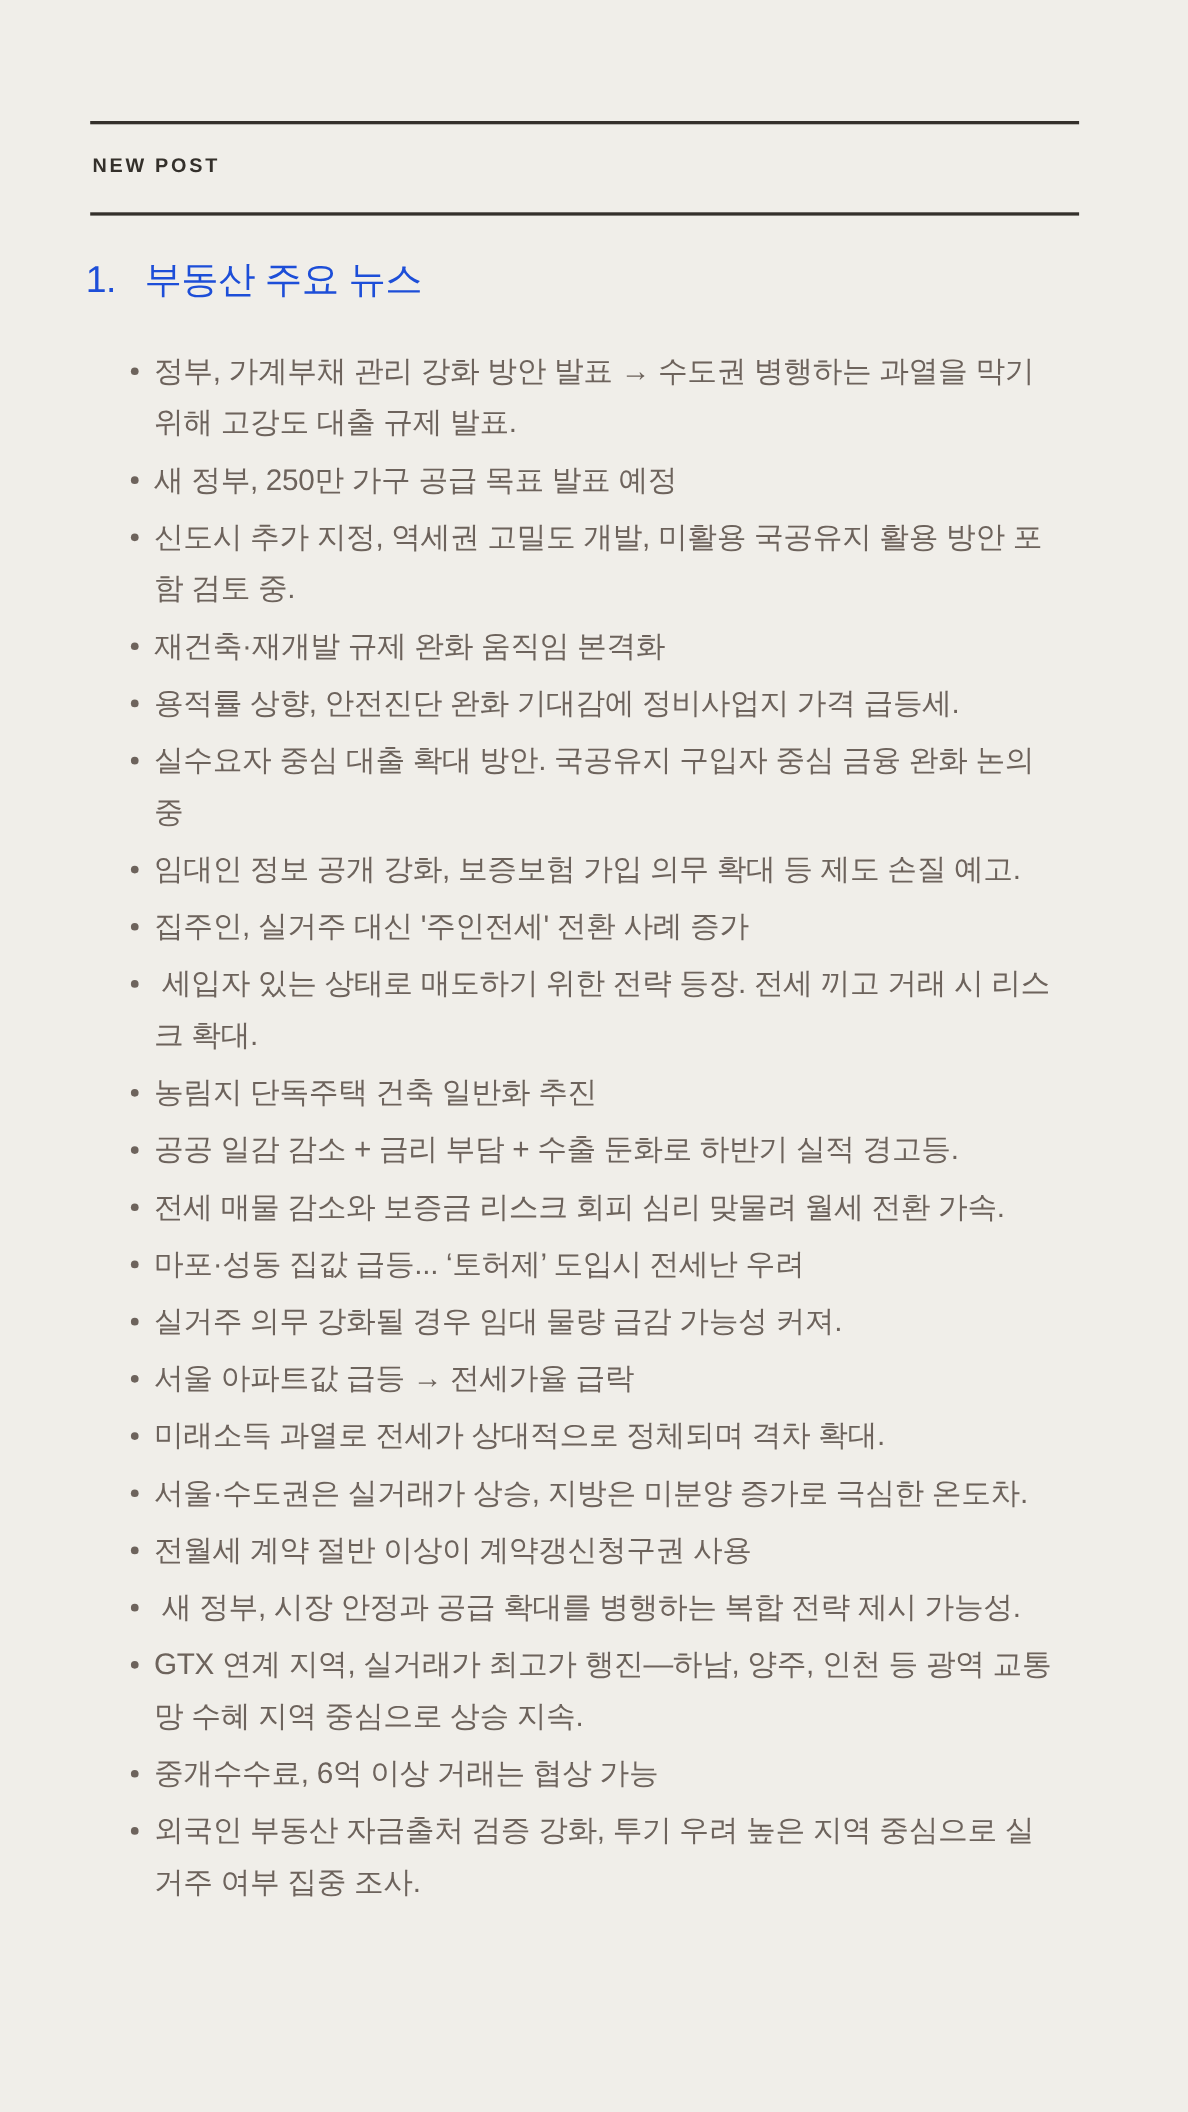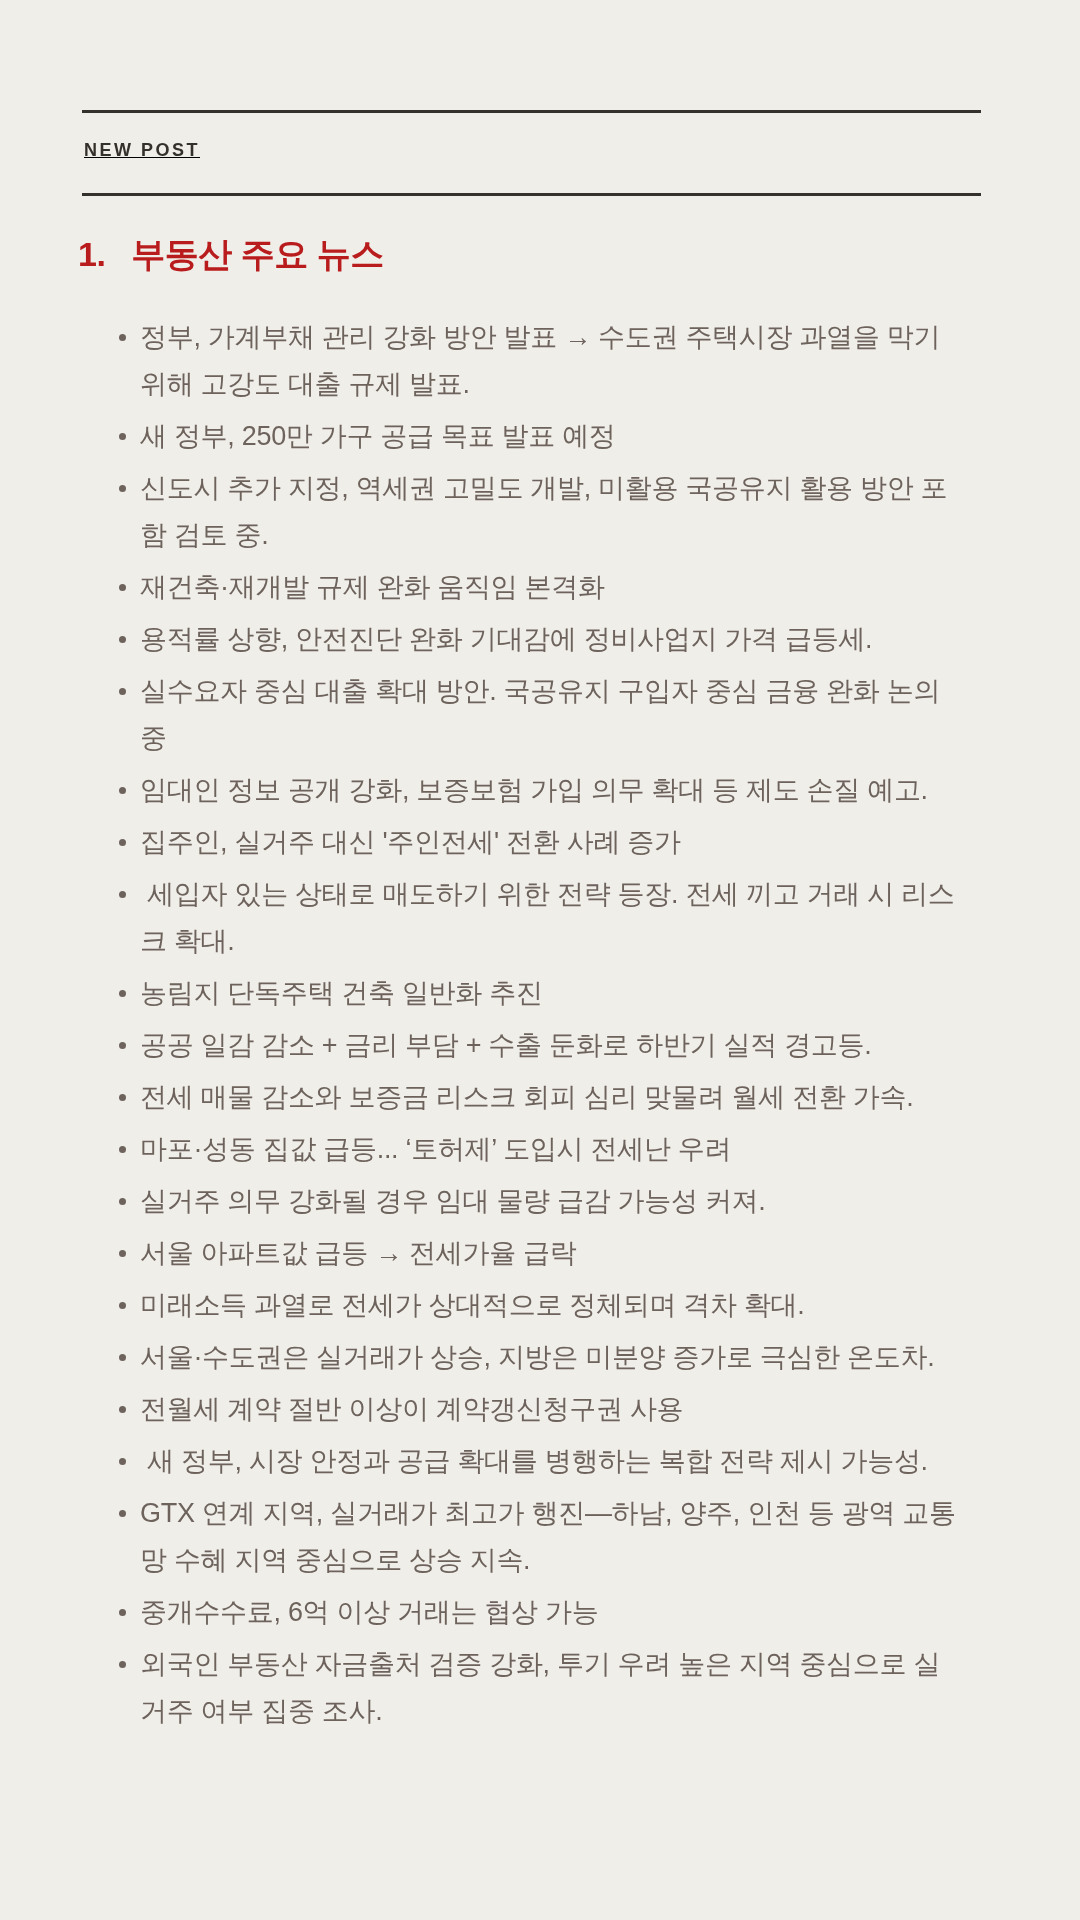--- a/index.html
+++ b/index.html
@@ -14,35 +14,34 @@
   .page {
     padding: 110px 0 0 82px;
     width: 1080px;
     height: 1920px;
   }
   .header-block {
     width: 899px;
     border-top: 3px solid #34302b;
     border-bottom: 3px solid #34302b;
     padding: 26px 0 32px 2px;
-    text-decoration: underline;
   }
   .new-post {
     font-size: 18px;
     line-height: 22px;
     font-weight: 700;
     letter-spacing: 2.5px;
     color: #34302b;
   }
   h1.section-title {
     margin: 38px 0 0 -4px;
     font-size: 34px;
     line-height: 40px;
-    font-weight: 700;
-    color: #b91c1c;
+    font-weight: 400;
+    color: #1d4ed8;
     letter-spacing: -0.5px;
   }
   h1.section-title .num { display: inline-block; }
   h1.section-title .ttl { display: inline-block; margin-left: 17px; }
   ul.news-list {
     margin: 40px 0 0 0;
     padding: 0 0 0 58px;
     width: 882px;
     list-style: none;
   }
@@ -76,21 +75,21 @@
   <div class="header-block">
     <div class="new-post">NEW POST</div>
   </div>
 
   <h1 class="section-title">
     <span class="num">1.</span>
     <span class="ttl">부동산 주요 뉴스</span>
   </h1>
 
   <ul class="news-list">
-      <li class="news-item">정부, 가계부채 관리 강화 방안 발표 → 수도권 주택시장 과열을 막기 위해 고강도 대출 규제 발표.</li>
+      <li class="news-item">정부, 가계부채 관리 강화 방안 발표 → 수도권 병행하는 과열을 막기 위해 고강도 대출 규제 발표.</li>
       <li class="news-item">새 정부, 250만 가구 공급 목표 발표 예정</li>
       <li class="news-item">신도시 추가 지정, 역세권 고밀도 개발, 미활용 국공유지 활용 방안 포함 검토 중.</li>
       <li class="news-item">재건축·재개발 규제 완화 움직임 본격화</li>
       <li class="news-item">용적률 상향, 안전진단 완화 기대감에 정비사업지 가격 급등세.</li>
       <li class="news-item">실수요자 중심 대출 확대 방안. 국공유지 구입자 중심 금융 완화 논의 중</li>
       <li class="news-item">임대인 정보 공개 강화, 보증보험 가입 의무 확대 등 제도 손질 예고.</li>
       <li class="news-item">집주인, 실거주 대신 '주인전세' 전환 사례 증가</li>
       <li class="news-item"> 세입자 있는 상태로 매도하기 위한 전략 등장. 전세 끼고 거래 시 리스크 확대.</li>
       <li class="news-item">농림지 단독주택 건축 일반화 추진</li>
       <li class="news-item">공공 일감 감소 + 금리 부담 + 수출 둔화로 하반기 실적 경고등.</li>

